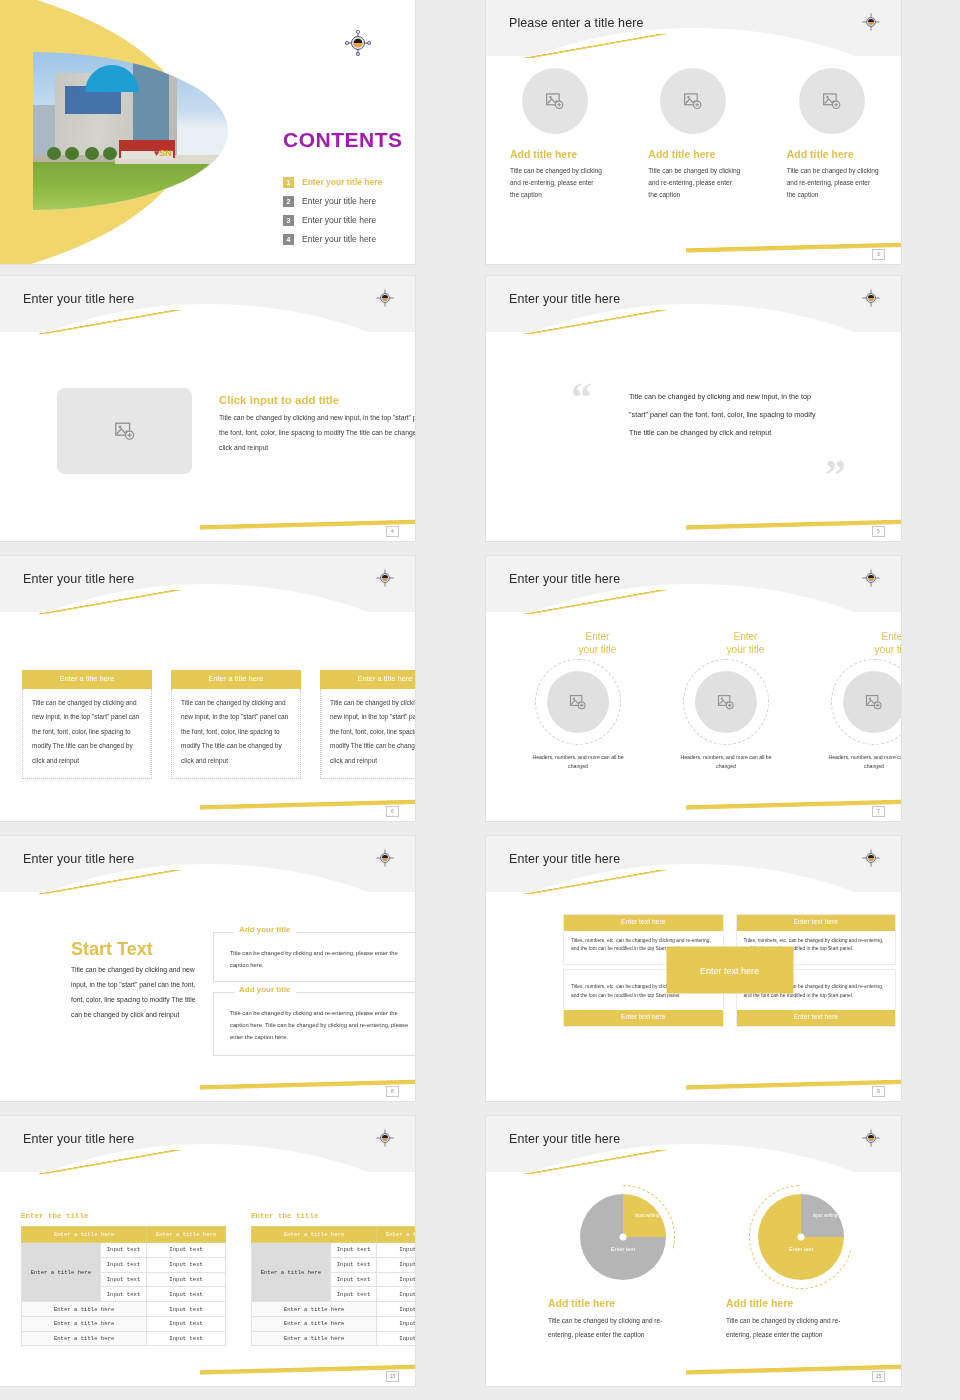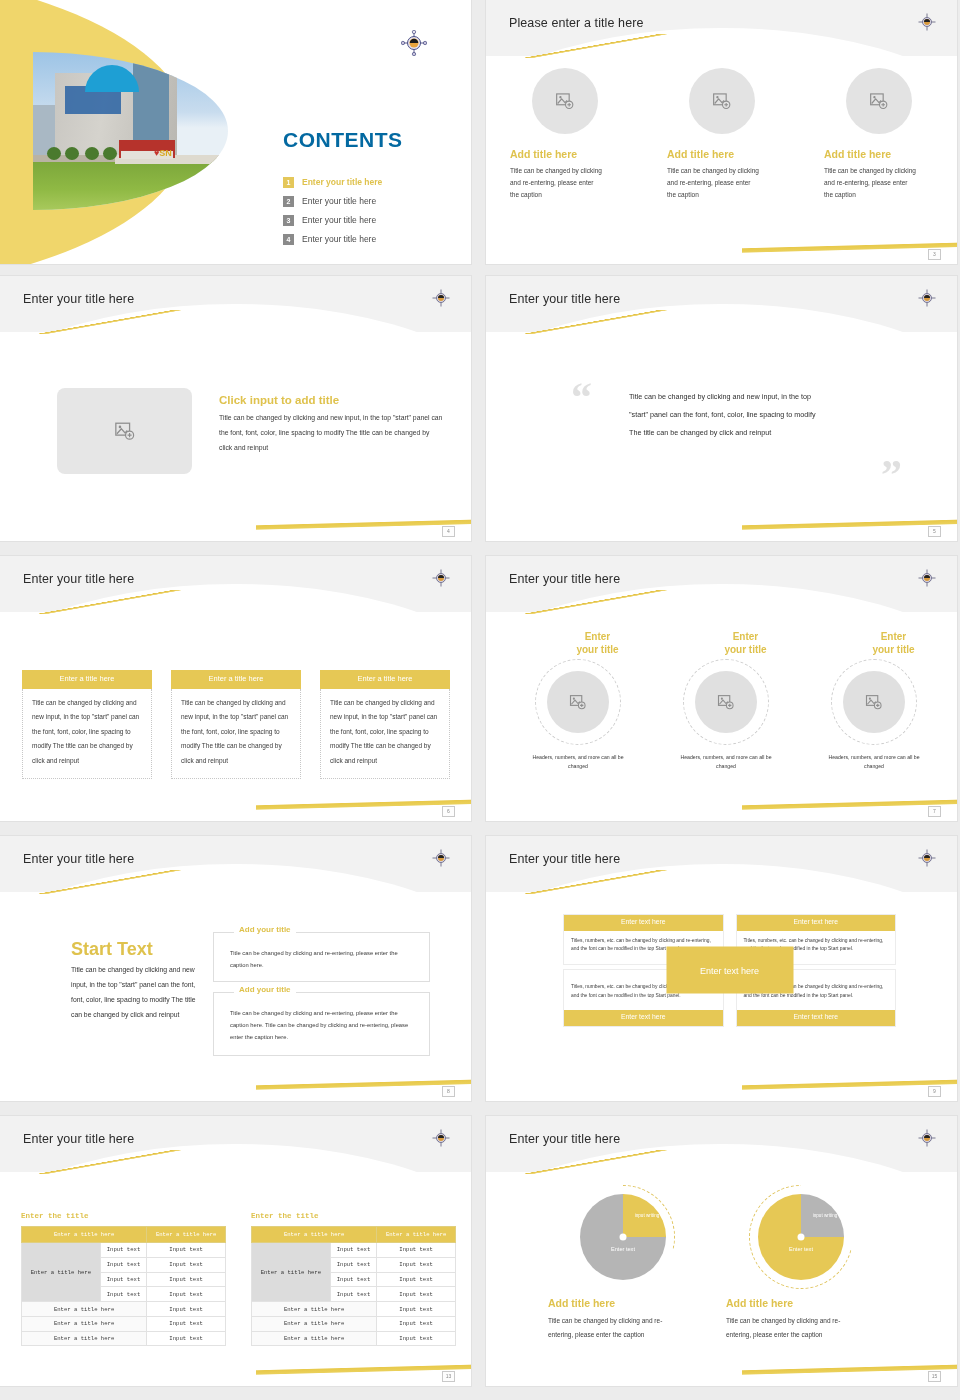--- a/index.html
+++ b/index.html
@@ -12,21 +12,21 @@
   }
   .grid {
     width:960px; height:1400px;
     display:grid;
     grid-template-columns:480px 480px;
     grid-template-rows:270px 280px 280px 280px 290px;
   }
   .cell { position:relative; padding:0 0 0 0; }
   .slide {
     position:absolute; left:0; top:6px;
-    width:471px; height:265px;
+    width:415px; height:265px;
     background:#fff;
     overflow:hidden;
     box-shadow:0 0 0 1px rgba(0,0,0,0.045);
   }
   .cell.right .slide { left:6px; }
   .cell.r1 .slide { top:0; height:264px; }
   .cell.r5 .slide { height:270px; }
 
   
   .hdr {
@@ -103,21 +103,21 @@
   .photo-dome { position:absolute; left:52px; bottom:118px; width:54px; height:27px; background:#1e9fd4; border-radius:54px 54px 0 0; }
   .photo-shed { position:absolute; left:86px; bottom:52px; width:56px; height:18px; background:#b6332c; }
   .photo-shed:after { content:""; position:absolute; left:2px; top:11px; width:52px; height:8px; background:#e4e1da; }
   .photo-sign { position:absolute; left:121px; bottom:52px; font-size:9px; font-weight:bold; color:#d9a821; line-height:1; }
   .photo-sign .hrt { color:#c5342c; }
   .photo-tree { position:absolute; bottom:50px; width:14px; height:13px; background:#4a7a2e; border-radius:50%; }
   .photo-wall { position:absolute; left:82px; bottom:46px; width:113px; height:9px; background:#dedacf; }
 
   .cover-title {
     position:absolute; left:283px; top:129px;
-    font-size:21px; font-weight:bold; color:#0369a1; letter-spacing:.5px; line-height:1;
+    font-size:21px; font-weight:bold; color:#a21caf; letter-spacing:.5px; line-height:1;
   }
   .toc { position:absolute; left:283px; top:173px; width:180px; }
   .toc-row { display:flex; align-items:center; height:19px; }
   .toc-num {
     width:11px; height:11px; margin-right:8px;
     font-size:7px; color:#fff; font-weight:bold;
     display:flex; align-items:center; justify-content:center; line-height:1;
     background:#8a8a8a;
   }
   .toc-row.active .toc-num { background:#e4c75a; }
@@ -157,21 +157,21 @@
     padding:5px 0 6px; line-height:1;
   }
   .pnl-body {
     border-left:1px dotted #c7c7c7; border-right:1px dotted #c7c7c7; border-bottom:1px dotted #c7c7c7;
     padding:7px 9px 9px; font-size:6.5px; color:#3b3b3b; line-height:2.25;
   }
 
   
   .d3 { position:absolute; left:18px; top:75px; width:444px; display:flex; }
   .d3 .col { flex:1; position:relative; display:flex; flex-direction:column; align-items:center; }
-  .d3 .dt { font-size:10px; font-weight:bold; color:#dfc24d; text-align:center; line-height:1.25; height:26px;margin-left:39px; }
+  .d3 .dt { font-size:10px; font-weight:normal; color:#dfc24d; text-align:center; line-height:1.25; height:26px;margin-left:39px; }
   .dring {
     width:86px; height:86px; border-radius:50%; border:1px dashed #cfcfcf;
     display:flex; align-items:center; justify-content:center; margin-top:2px;
   }
   .dinner { width:62px; height:62px; border-radius:50%; background:#e0e0e0; display:flex; align-items:center; justify-content:center; }
   .d3 .db { font-size:5.2px; color:#3b3b3b; text-align:center; line-height:1.7; margin-top:8px; width:98px; }
 
   
   .yt { position:absolute; left:71px; top:104px; font-size:18px; font-weight:bold; color:#dfc24d; line-height:1; }
   .ytb { position:absolute; left:71px; top:127px; width:125px; font-size:6.8px; color:#333; line-height:2.2; }

